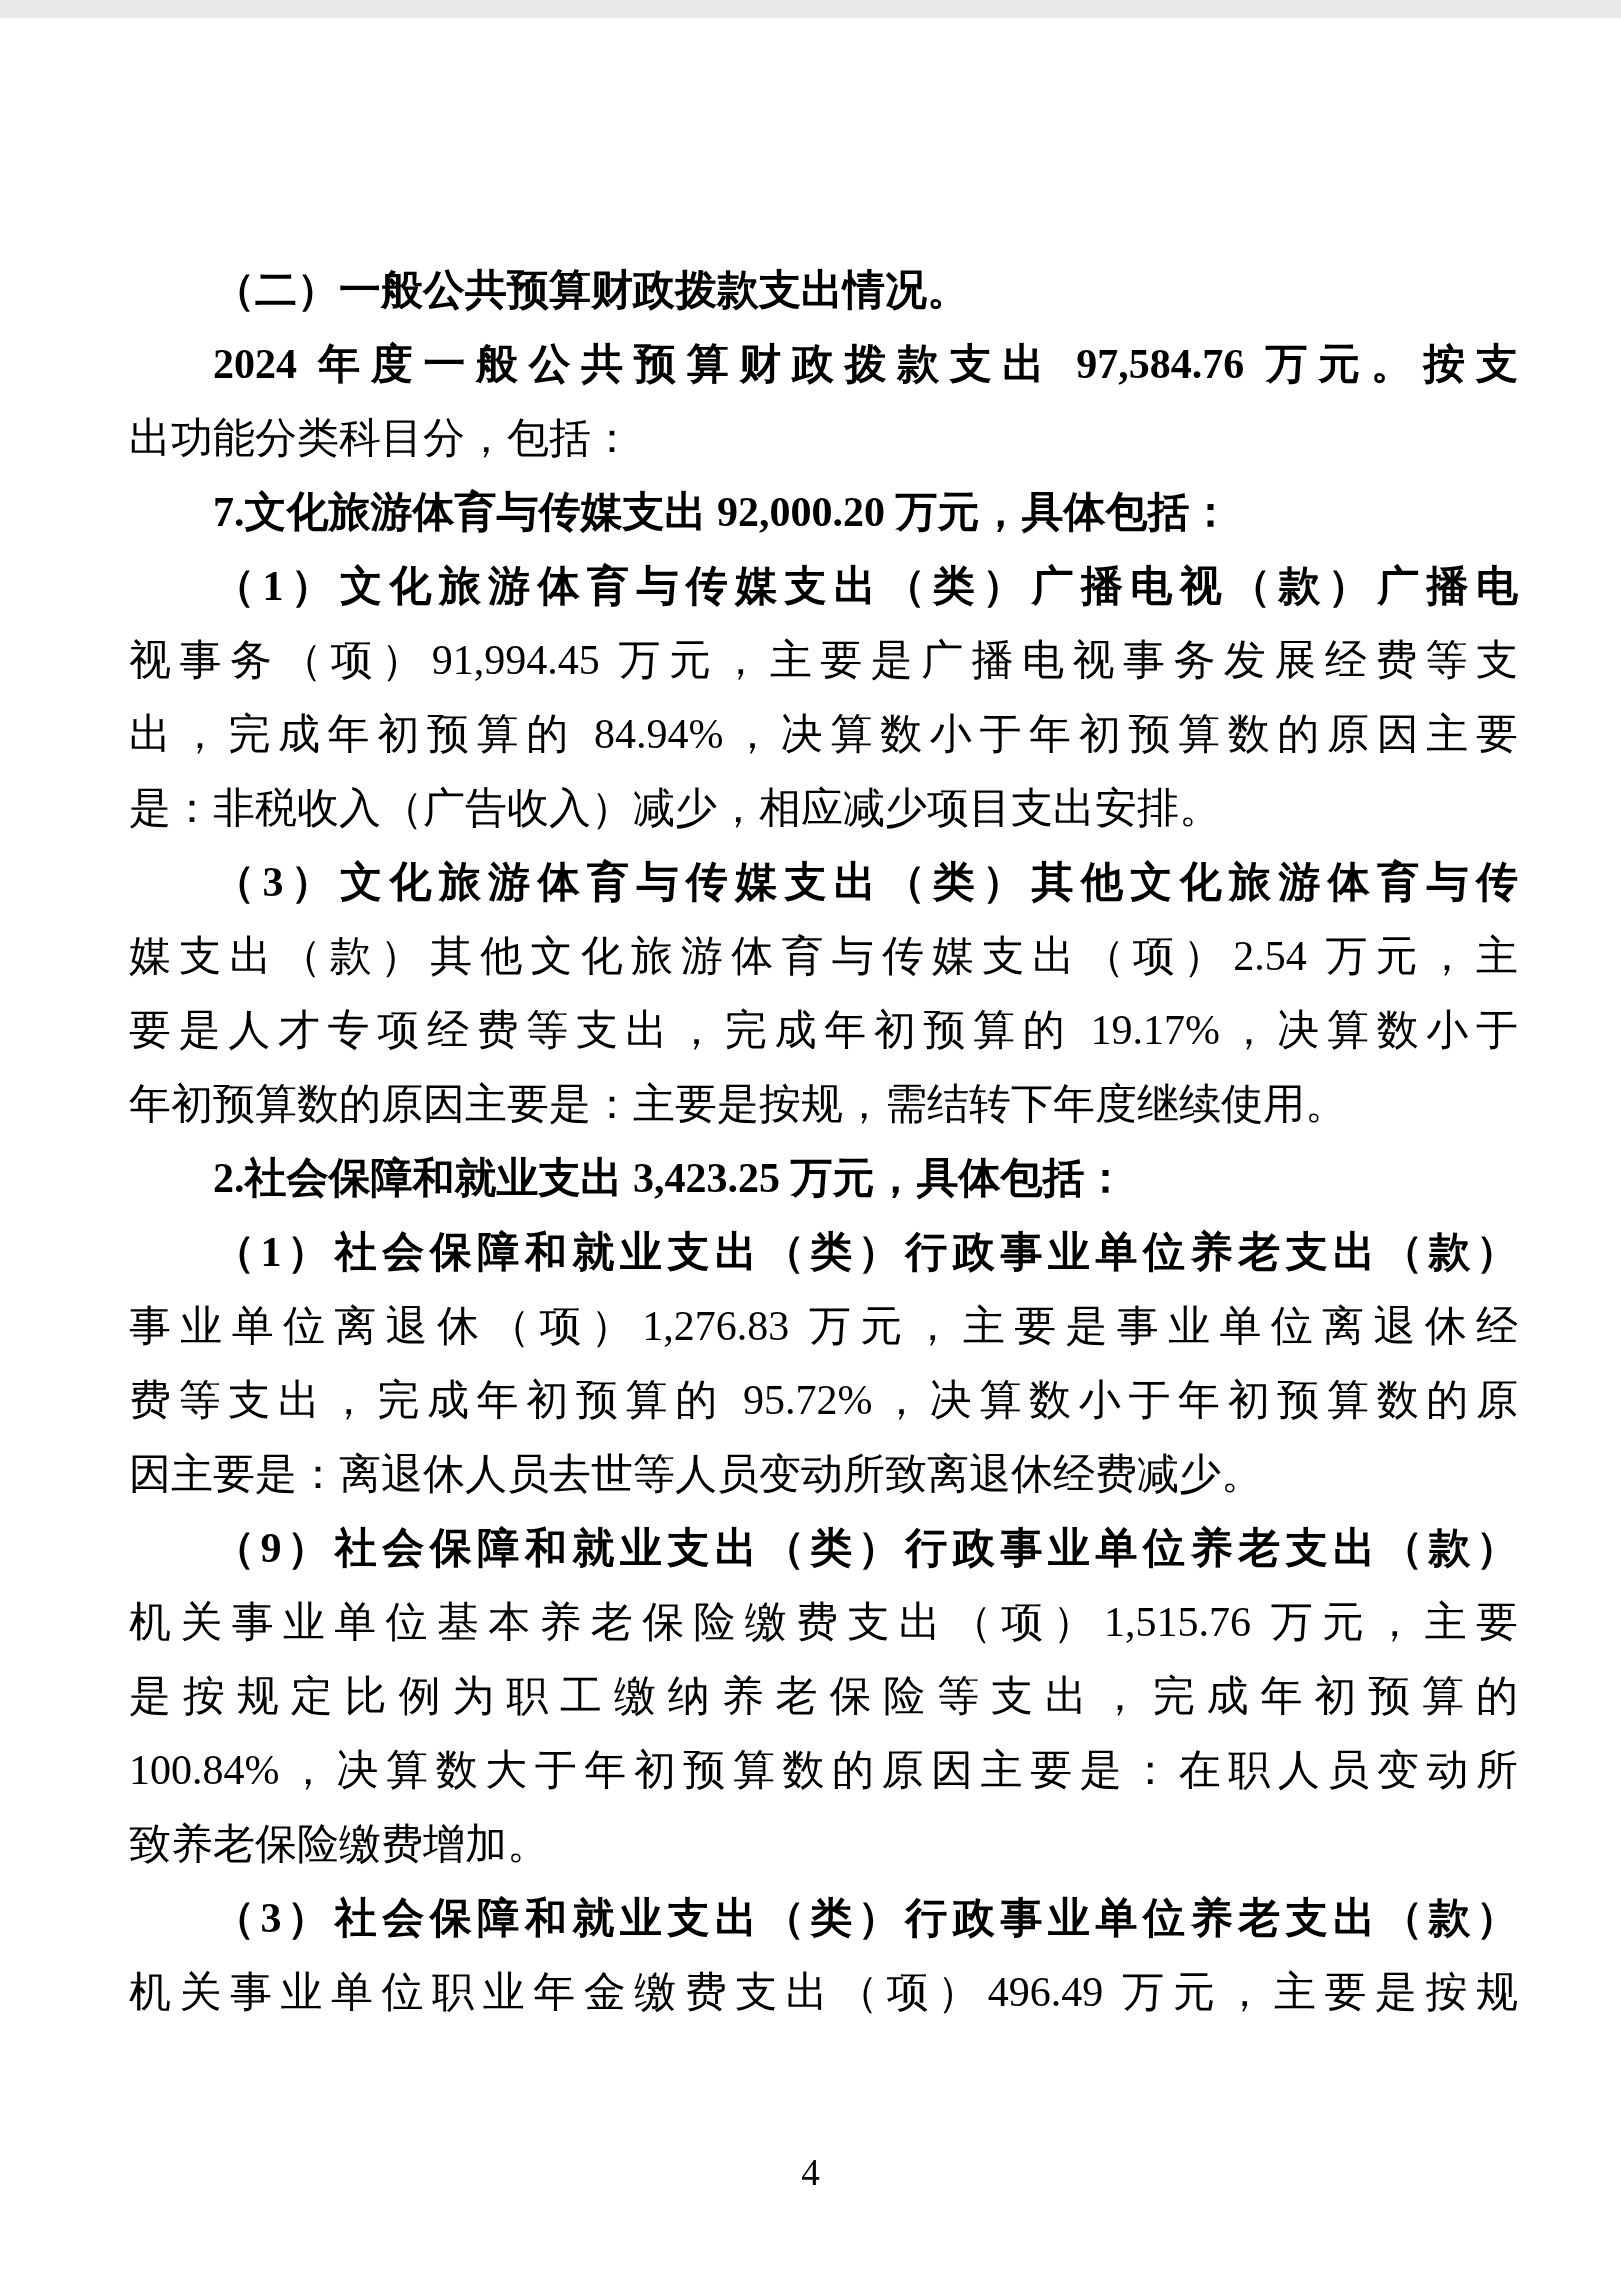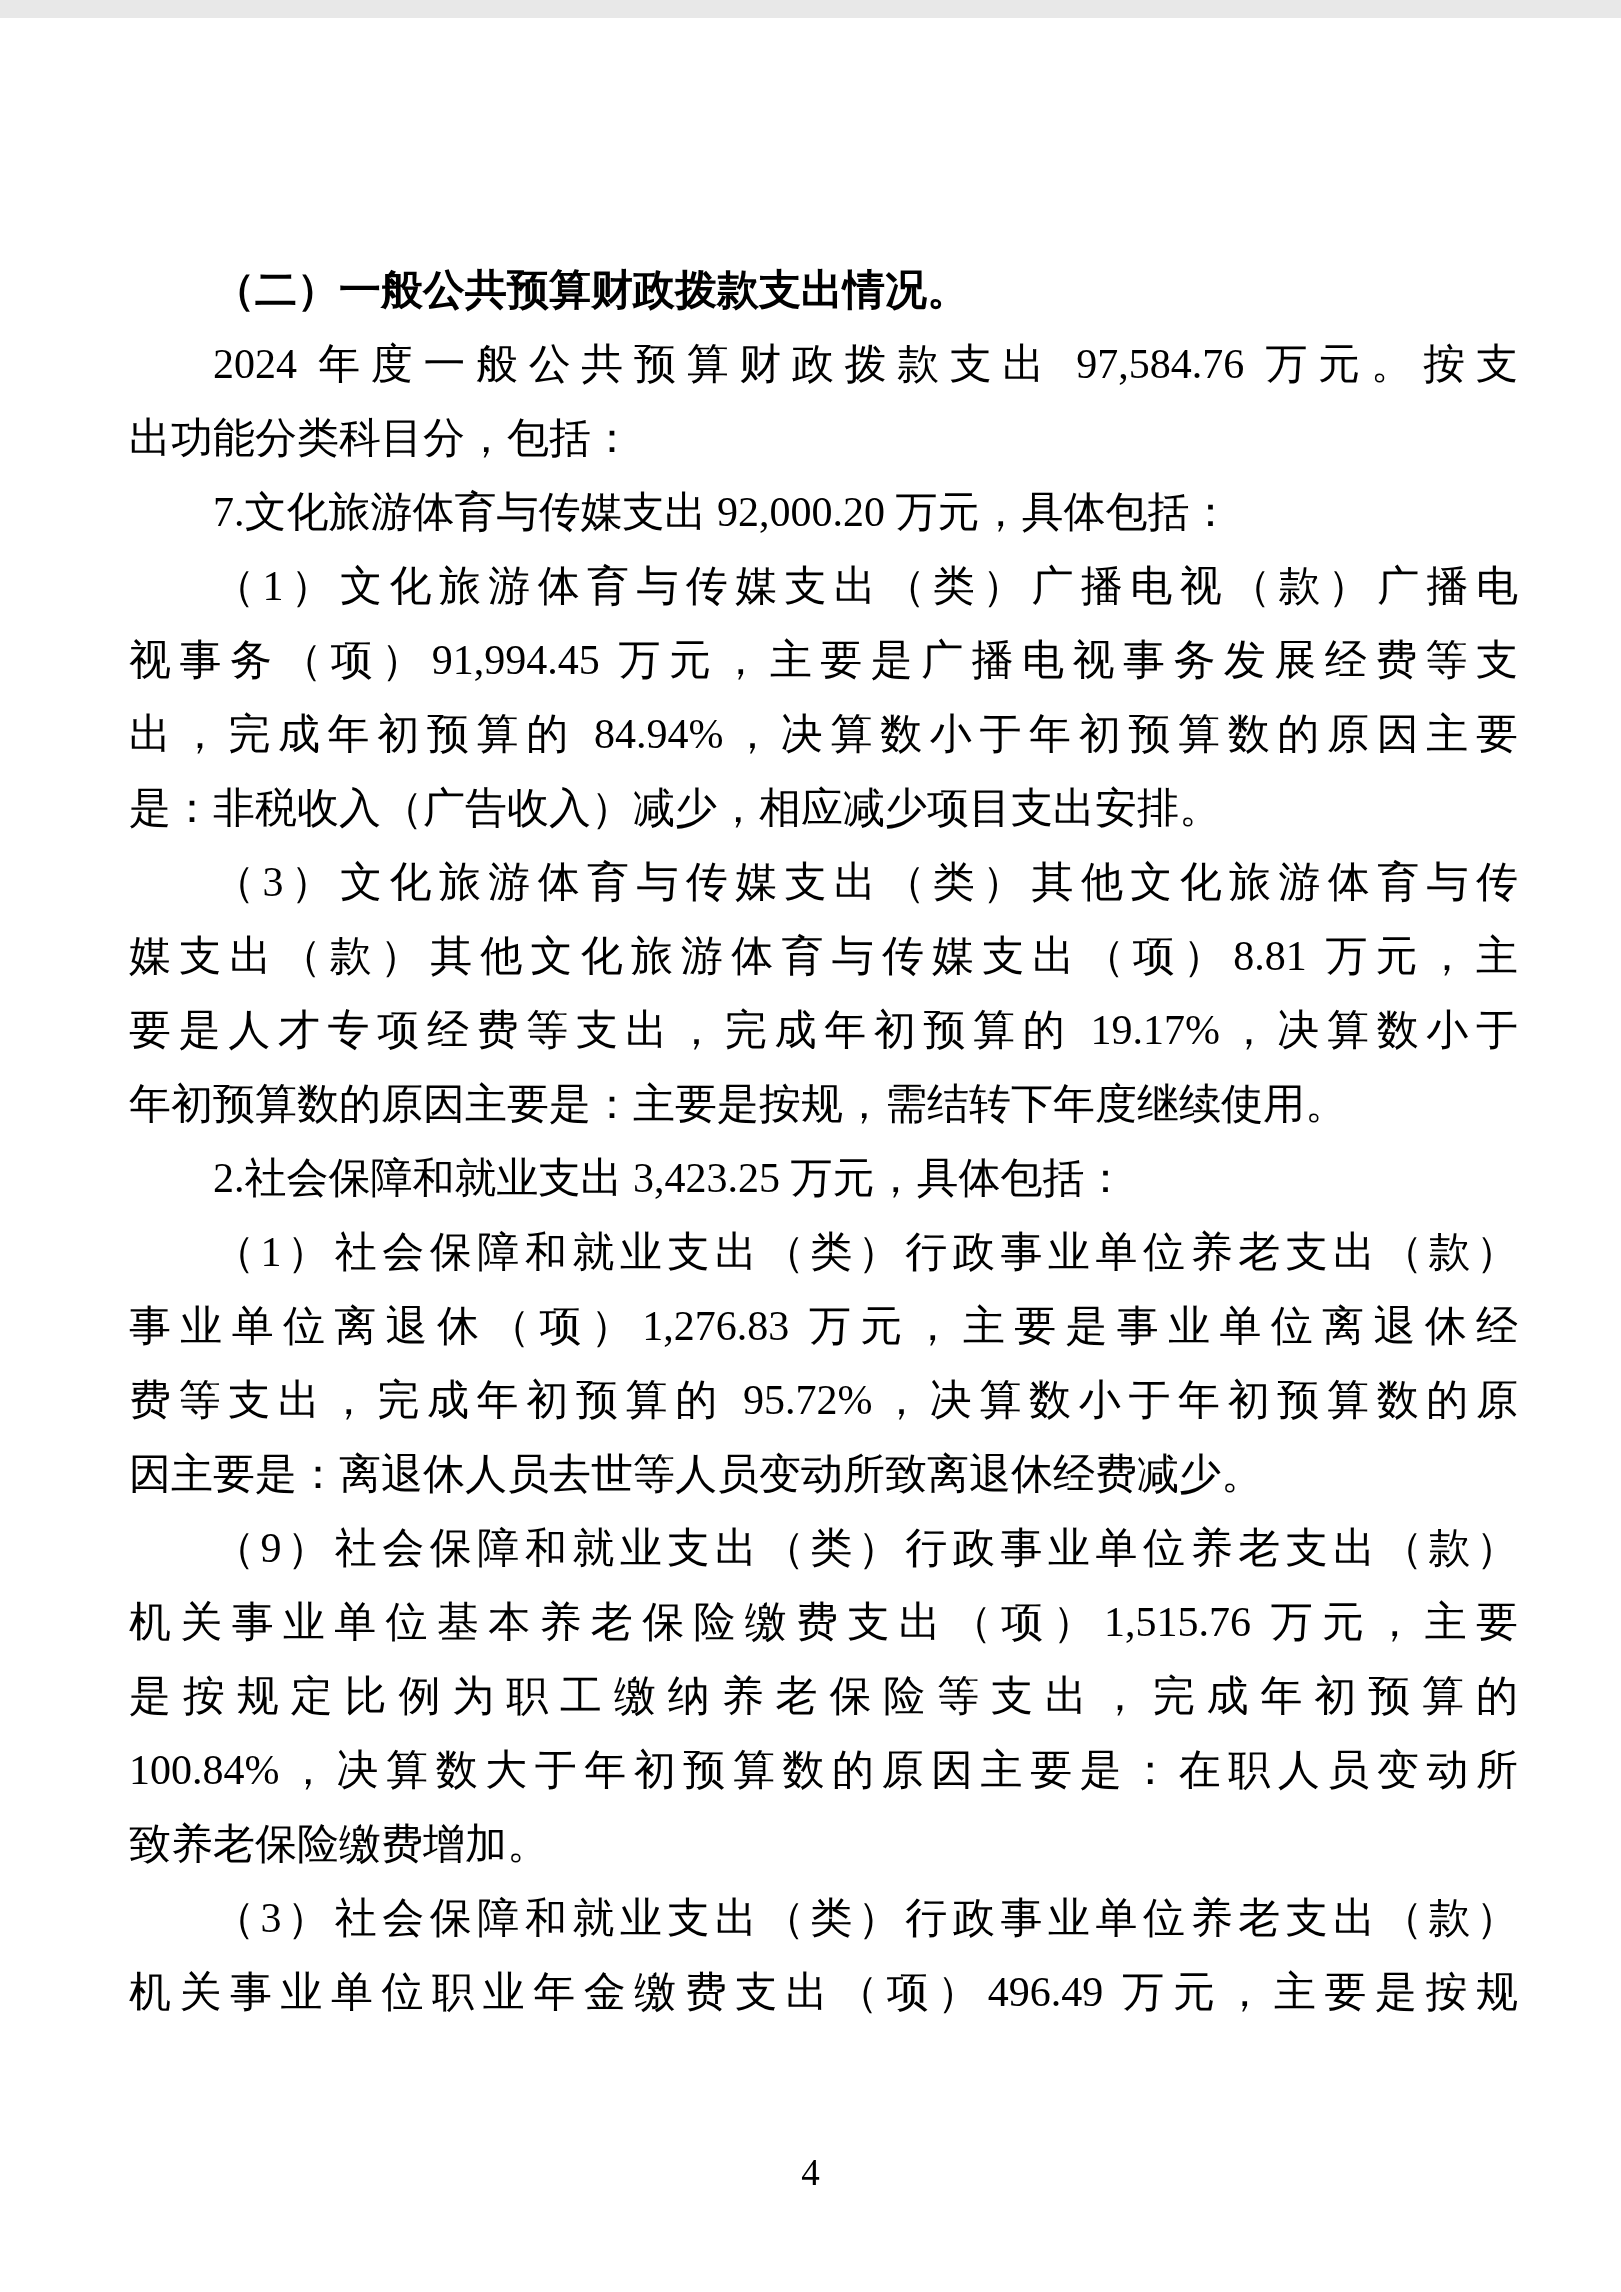--- a/index.html
+++ b/index.html
@@ -15,21 +15,21 @@
     font-size: 42px;
     color: #000000;
   }
   .line {
     height: 74px;
     line-height: 74px;
     text-align: justify;
     overflow: hidden;
   }
   .fill { text-align-last: justify; }
-  .indent { text-indent: 84px; }
+  .indent { text-indent: 84px; font-weight: bold; }
   .heading { font-weight: bold; }
   .footer {
     position: absolute;
     left: 0;
     top: 2132px;
     width: 1621px;
     text-align: center;
     font-size: 37px;
     line-height: 45px;
   }
@@ -45,21 +45,21 @@
   <div class="line">出功能分类科目分，包括：</div>
 
   <div class="line indent">7.文化旅游体育与传媒支出 92,000.20 万元，具体包括：</div>
 
   <div class="line indent fill">（1）文化旅游体育与传媒支出（类）广播电视（款）广播电</div>
   <div class="line fill">视事务（项）91,994.45 万元，主要是广播电视事务发展经费等支</div>
   <div class="line fill">出，完成年初预算的 84.94%，决算数小于年初预算数的原因主要</div>
   <div class="line">是：非税收入（广告收入）减少，相应减少项目支出安排。</div>
 
   <div class="line indent fill">（3）文化旅游体育与传媒支出（类）其他文化旅游体育与传</div>
-  <div class="line fill">媒支出（款）其他文化旅游体育与传媒支出（项）8.81 万元，主</div>
+  <div class="line fill">媒支出（款）其他文化旅游体育与传媒支出（项）2.54 万元，主</div>
   <div class="line fill">要是人才专项经费等支出，完成年初预算的 19.17%，决算数小于</div>
   <div class="line">年初预算数的原因主要是：主要是按规，需结转下年度继续使用。</div>
 
   <div class="line indent">2.社会保障和就业支出 3,423.25 万元，具体包括：</div>
 
   <div class="line indent fill">（1）社会保障和就业支出（类）行政事业单位养老支出（款）</div>
   <div class="line fill">事业单位离退休（项）1,276.83 万元，主要是事业单位离退休经</div>
   <div class="line fill">费等支出，完成年初预算的 95.72%，决算数小于年初预算数的原</div>
   <div class="line">因主要是：离退休人员去世等人员变动所致离退休经费减少。</div>
 

